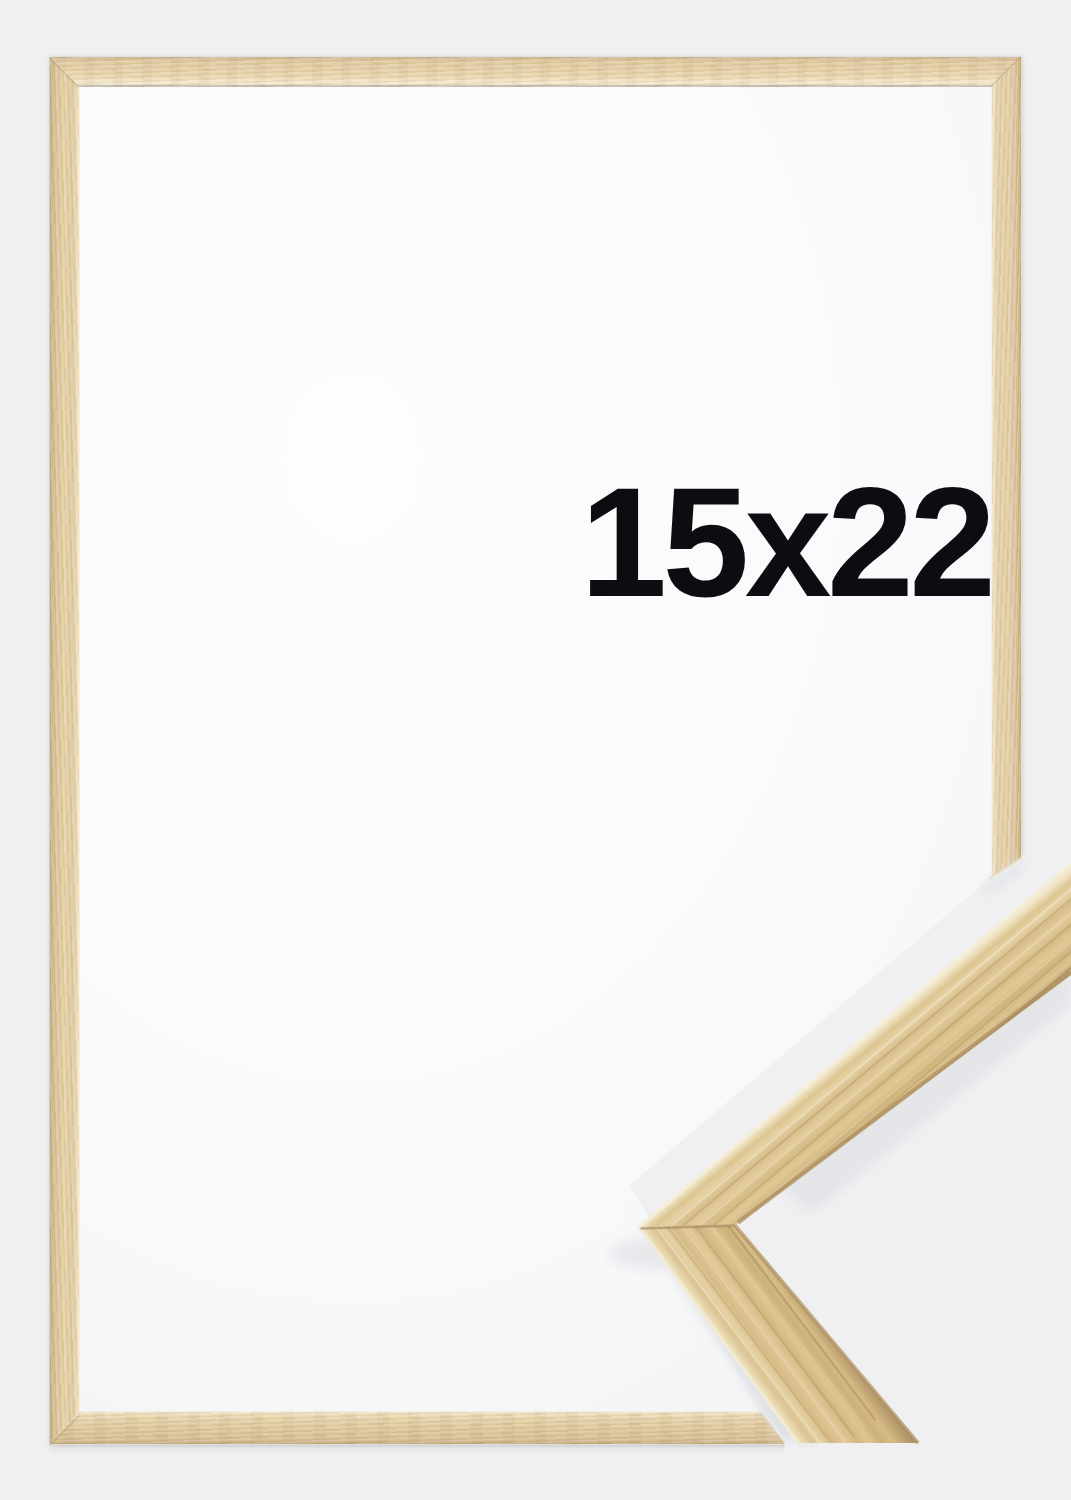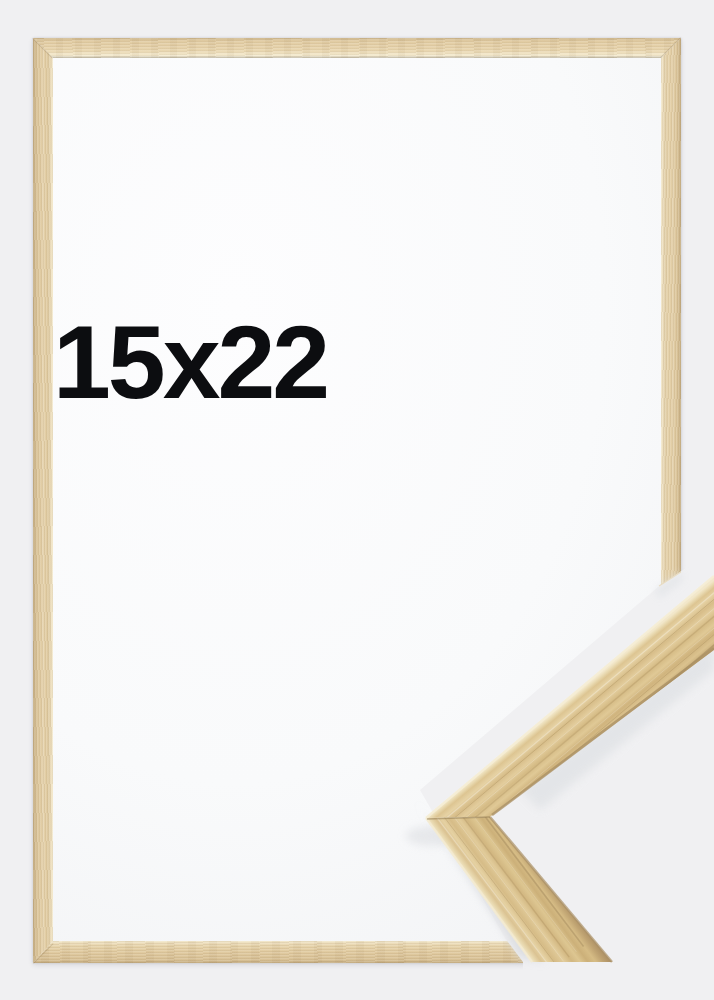--- a/index.html
+++ b/index.html
@@ -49,21 +49,21 @@
       linear-gradient(to left,#c6af85 33px,#dcc69c 36px,#e4d0a8 44px,#e8d6b0 48px,#f0e3c5 52px,#f4ead0 53px);
   }
   .miter{position:absolute;width:28px;height:1px;background:rgba(120,95,55,.22);transform-origin:0 0;}
   .miter-tl{left:33px;top:38px;transform:rotate(45deg);}
   .miter-tr{left:681px;top:38px;transform:rotate(135deg);}
   .miter-bl{left:33px;top:963px;transform:rotate(-45deg);}
   .miter-br{left:681px;top:963px;transform:rotate(-135deg);}
   
   .size-label{
     position:absolute;left:53px;top:306px;width:608px;
-    text-align:left;color:#0c0d10;
+    text-align:right;color:#0c0d10;
     font-weight:700;font-size:104px;line-height:112px;letter-spacing:-3px;
   }
   .overlay-svg{position:absolute;inset:0;pointer-events:none;}
 </style>
 </head>
 <body>
 
 <div class="scene">
 
   <div class="frame-shadow"></div>

